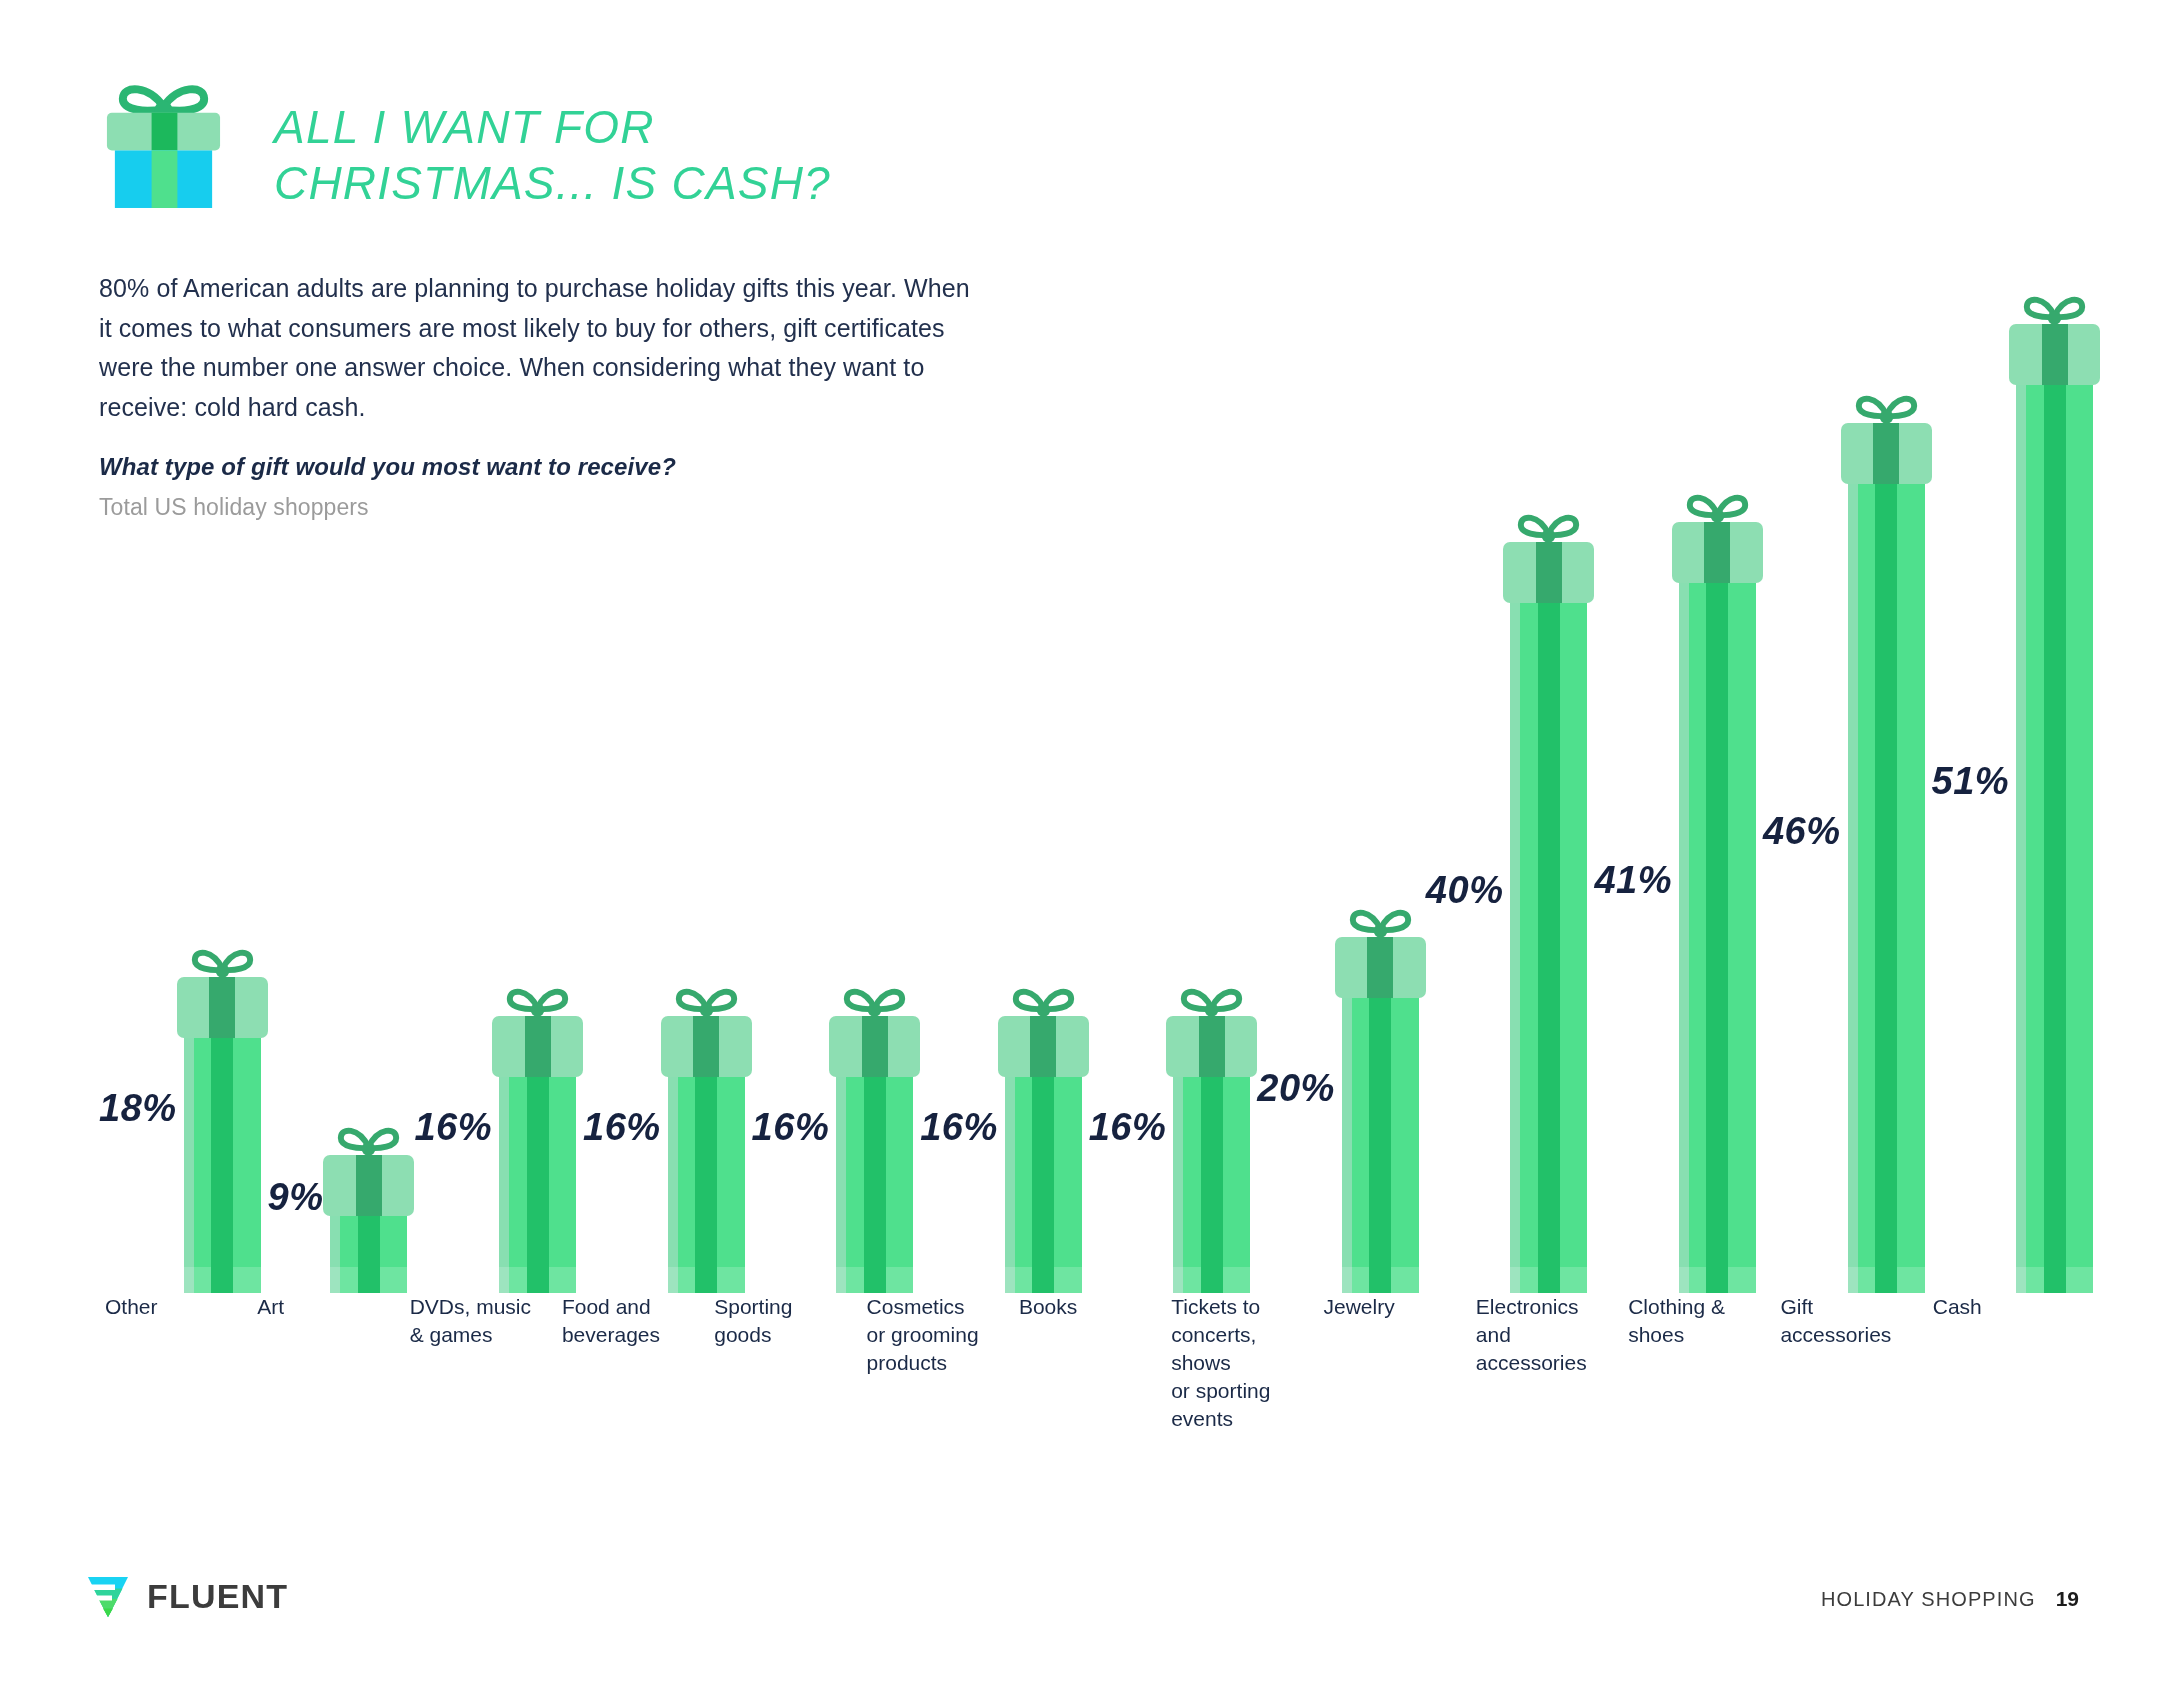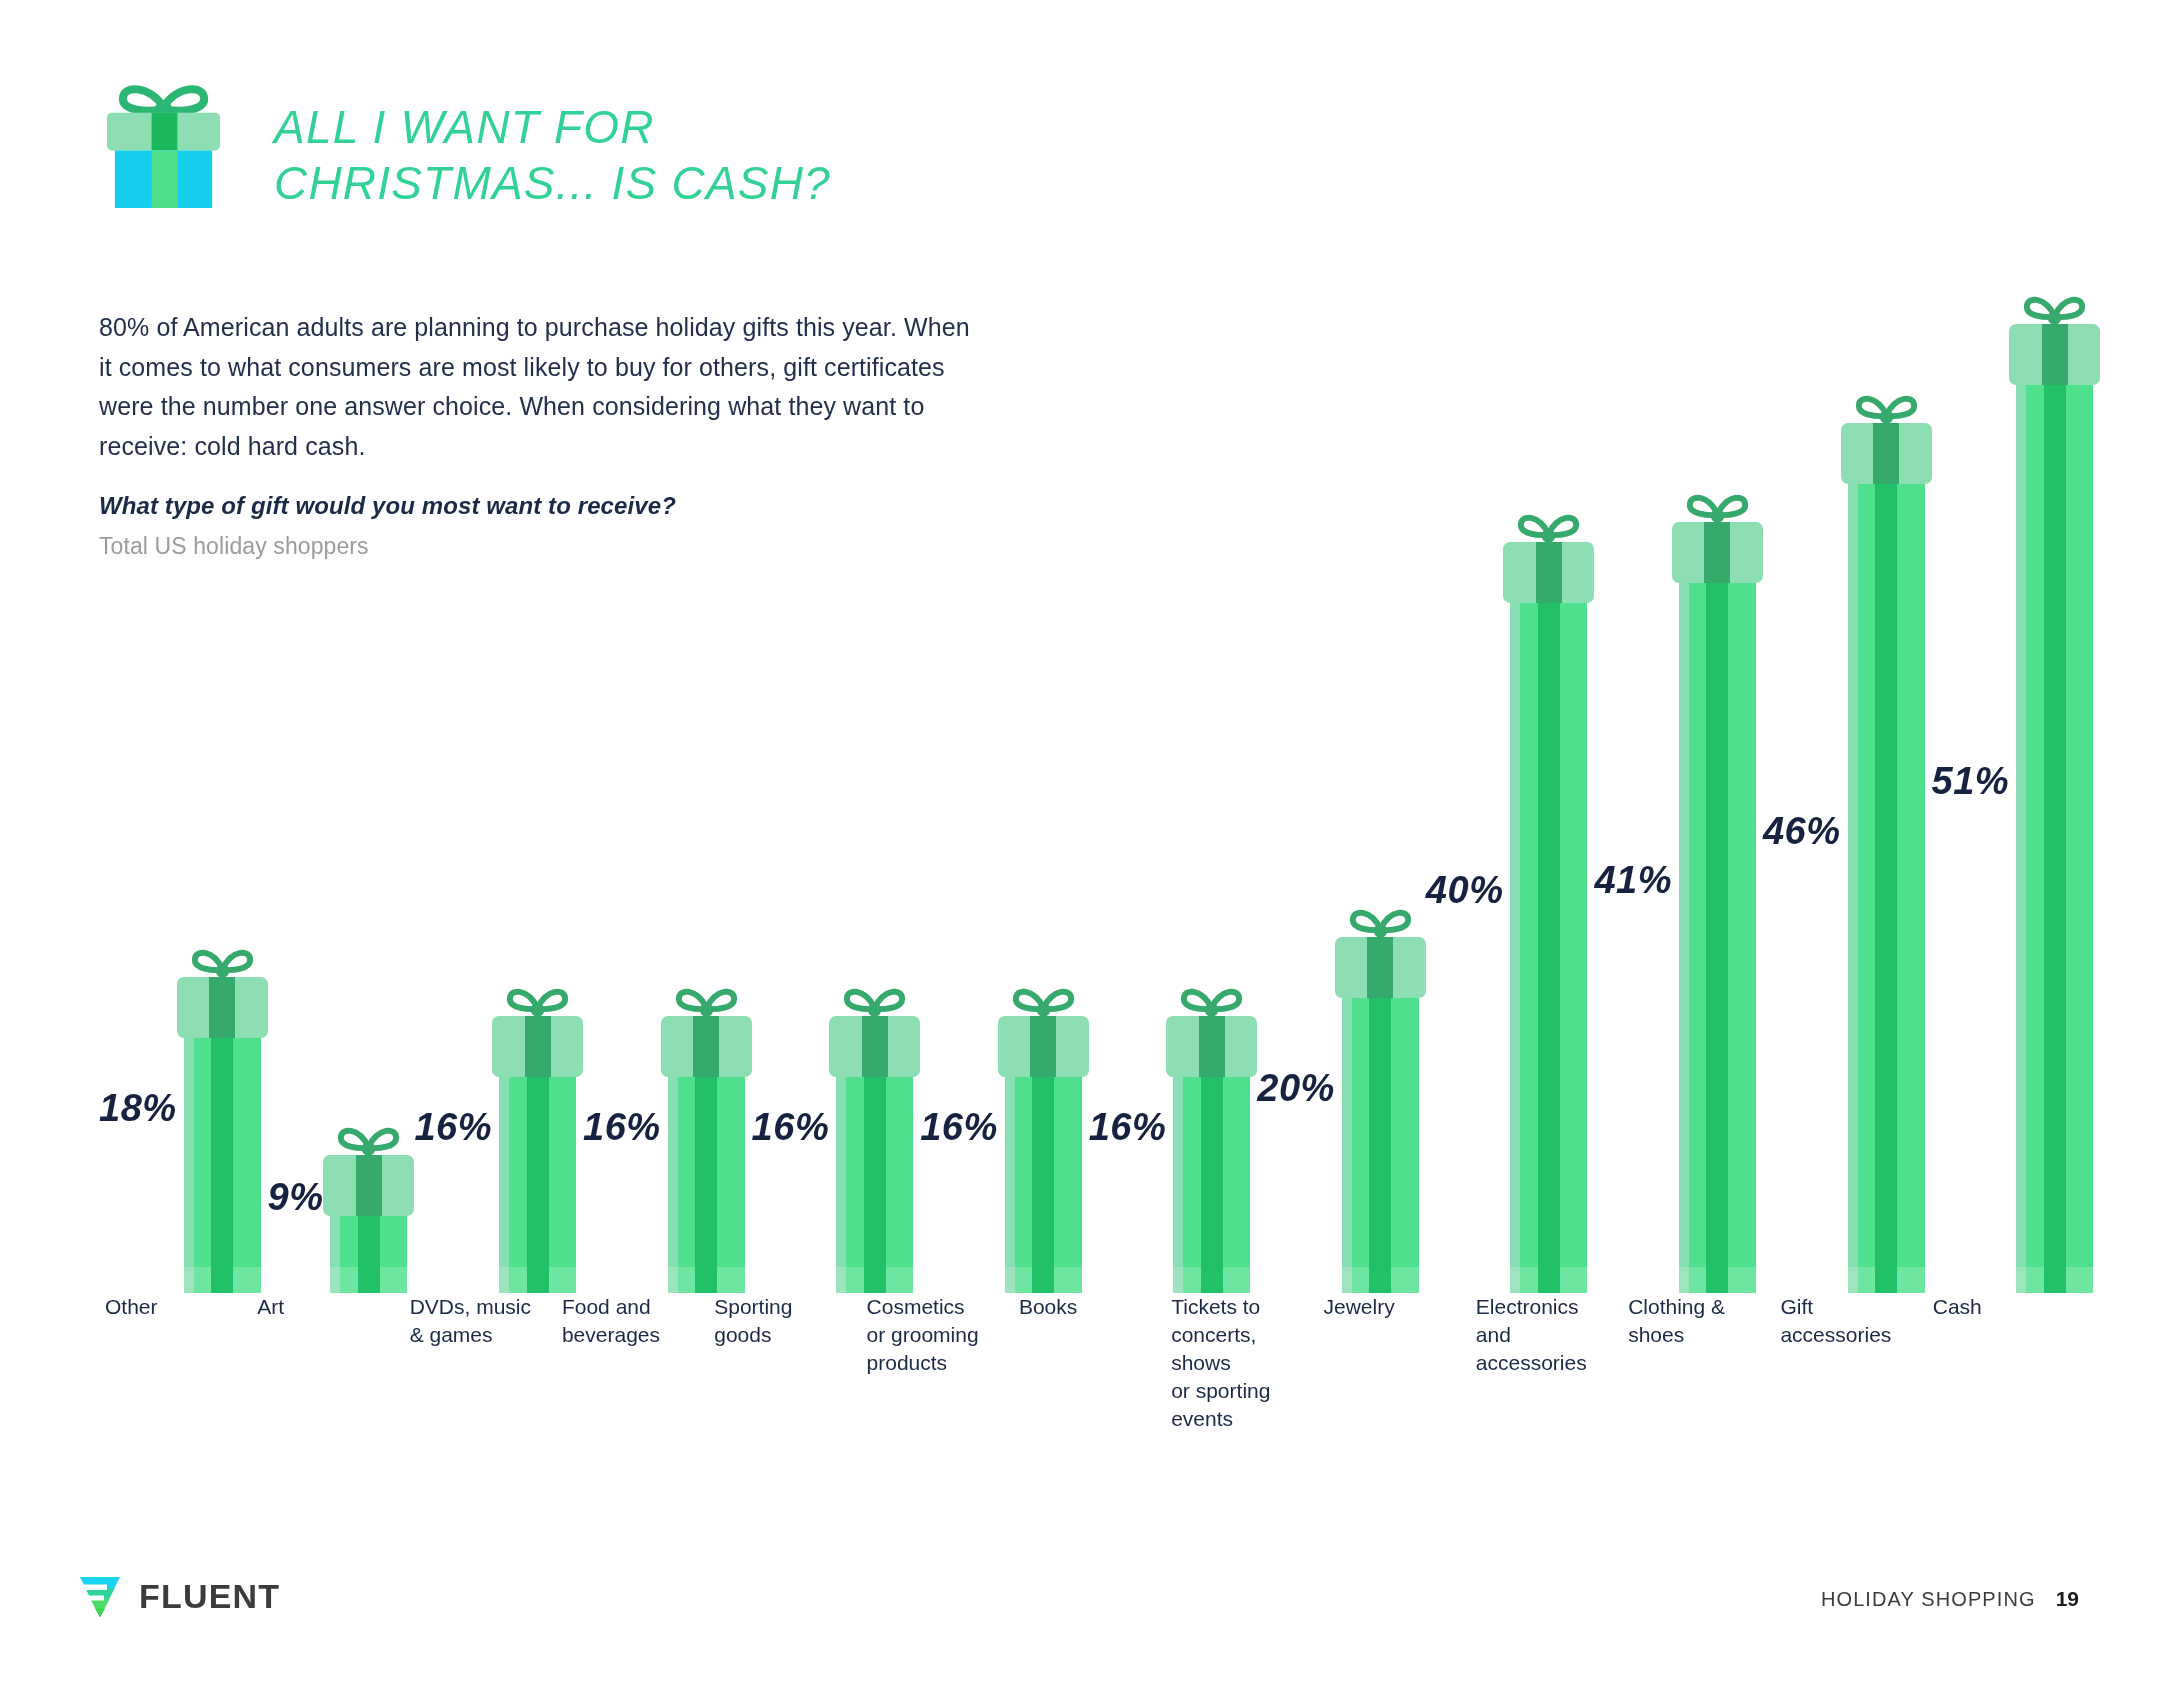--- a/index.html
+++ b/index.html
@@ -27,21 +27,20 @@
     white-space:pre-line;
   }
 
   
   .intro {
     position:absolute; left:99px; top:269px; width:871px;
   }
   .intro p {
     font-size:25px; line-height:1.58; color:#22304d;
     letter-spacing:0.1px;
-    margin-top:39px;
   }
   .question {
     margin-top:26px;
     font-size:24px; font-style:italic; font-weight:bold;
     color:#1b2a47; letter-spacing:0.1px;
   }
   .sub {
     margin-top:13px;
     font-size:23px; color:#9b9b9b; letter-spacing:0.1px;
   }
@@ -111,21 +110,21 @@
     width:100%; height:173px;
     display:flex; align-items:flex-start;
   }
   .tick {
     flex:1 1 0; 
     font-size:21px; line-height:1.33; color:#1b2a47;
     padding:0 6px; white-space:pre-line;
   }
 
   
-  .footer { position:absolute; left:0; right:0; bottom:51px; height:59px; }
+  .footer { position:absolute; left:8px; right:0; bottom:51px; height:59px; }
   .logo {
     position:absolute; left:77px; top:0;
     display:flex; align-items:center; gap:16px;
   }
   .logo-mark { width:46px; height:46px; display:block; }
   .logo-text {
     font-size:34px; font-weight:bold; letter-spacing:1.2px;
     color:#3c3c3c;
   }
   .foot-right {

